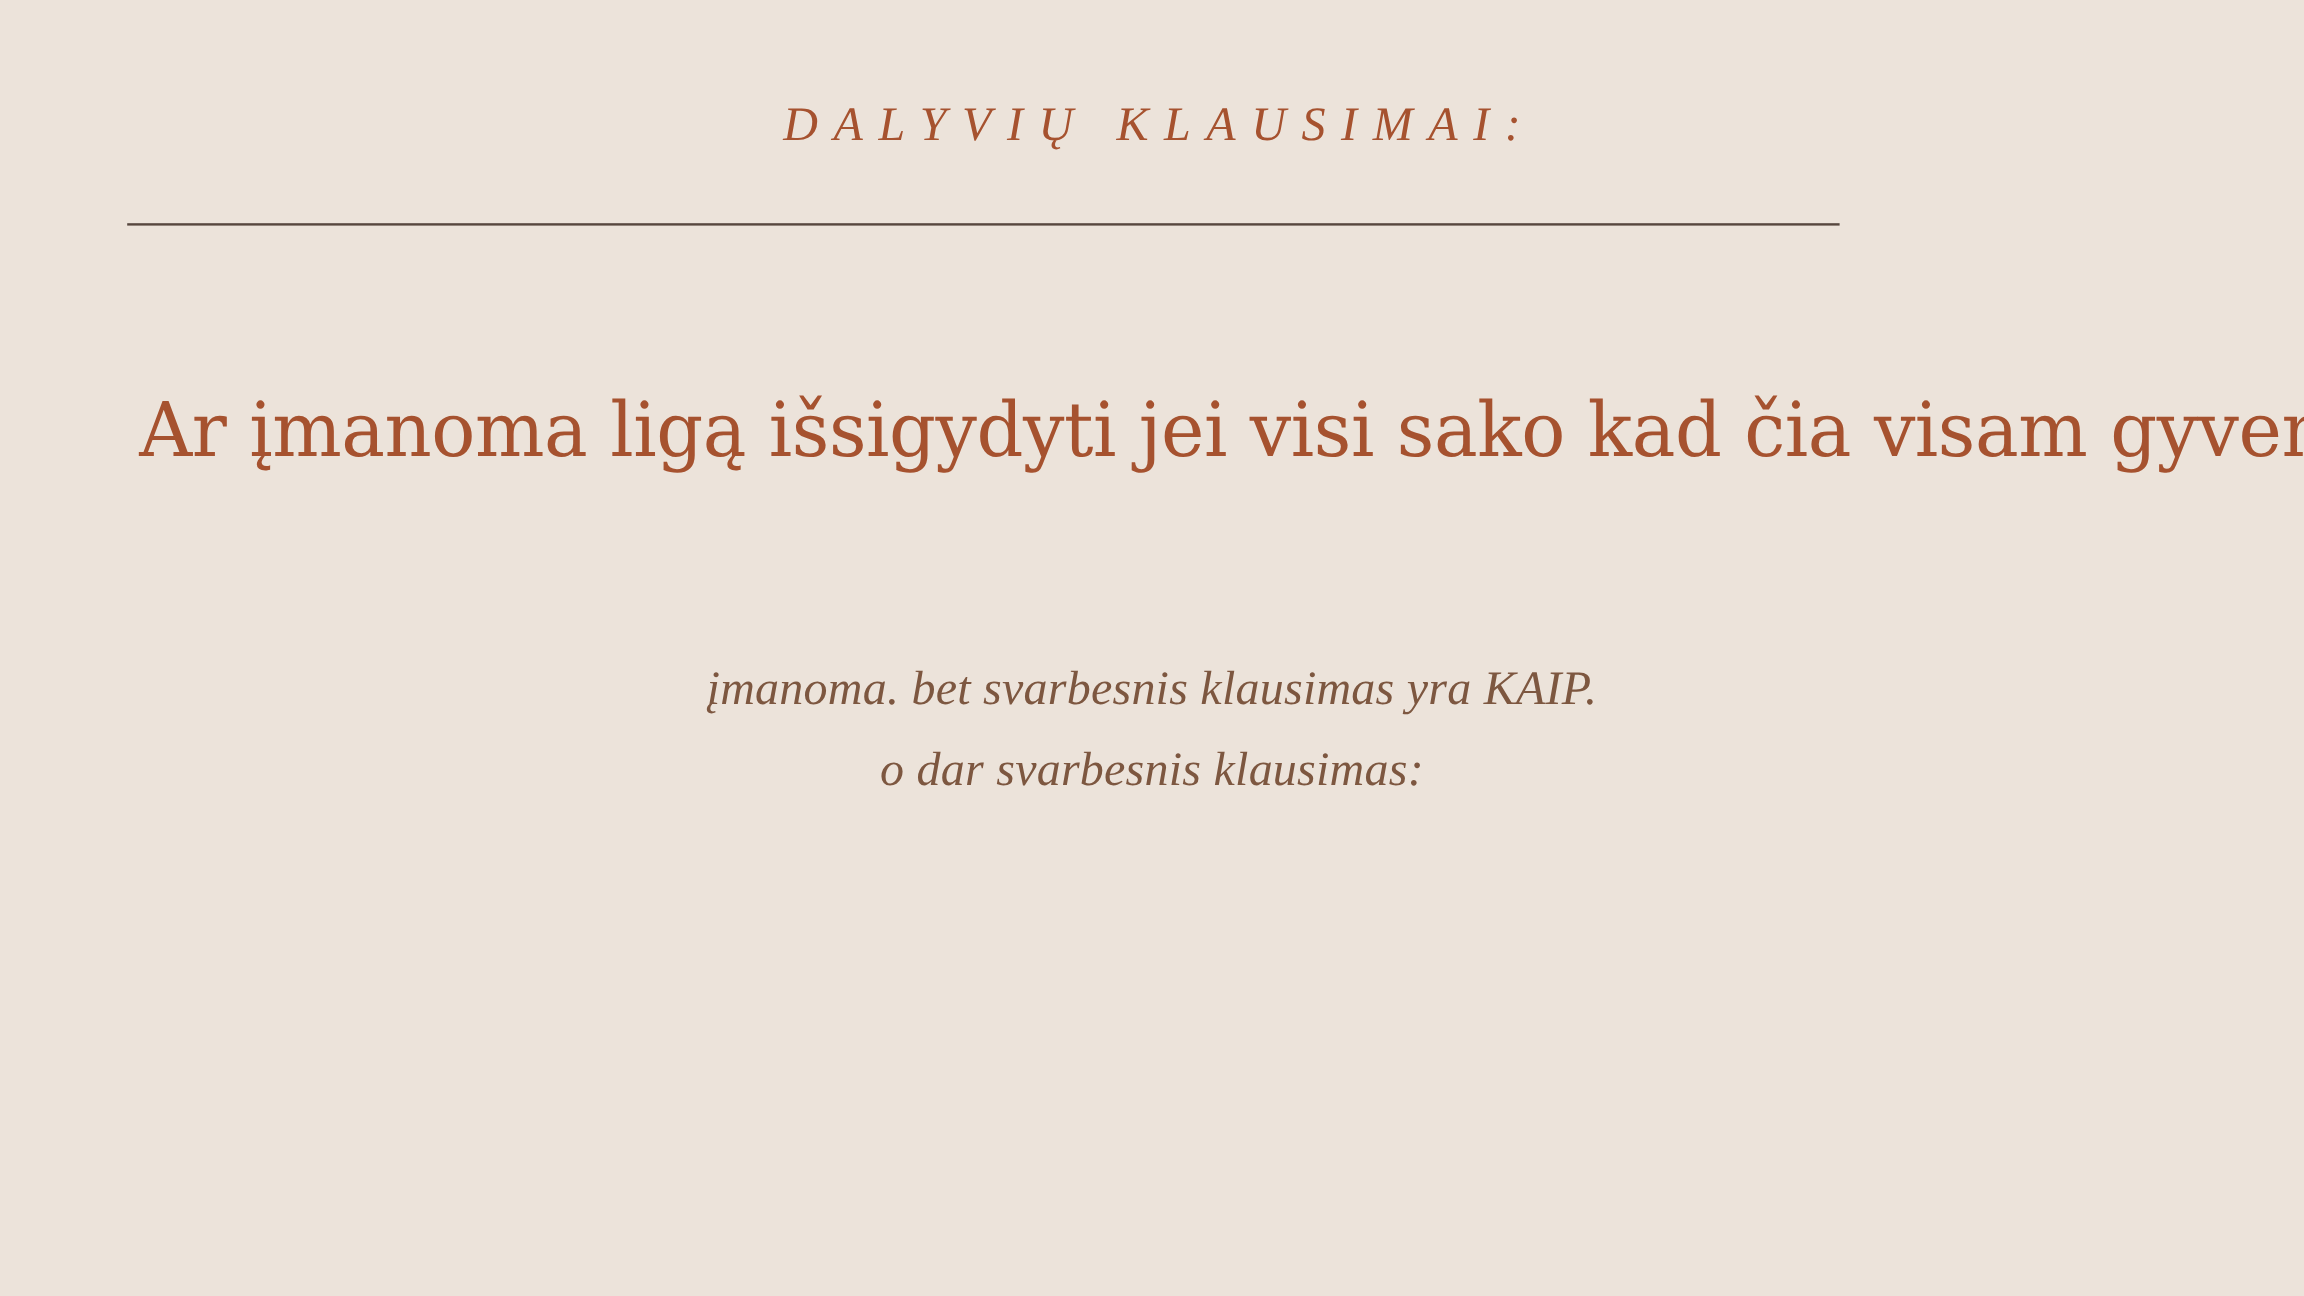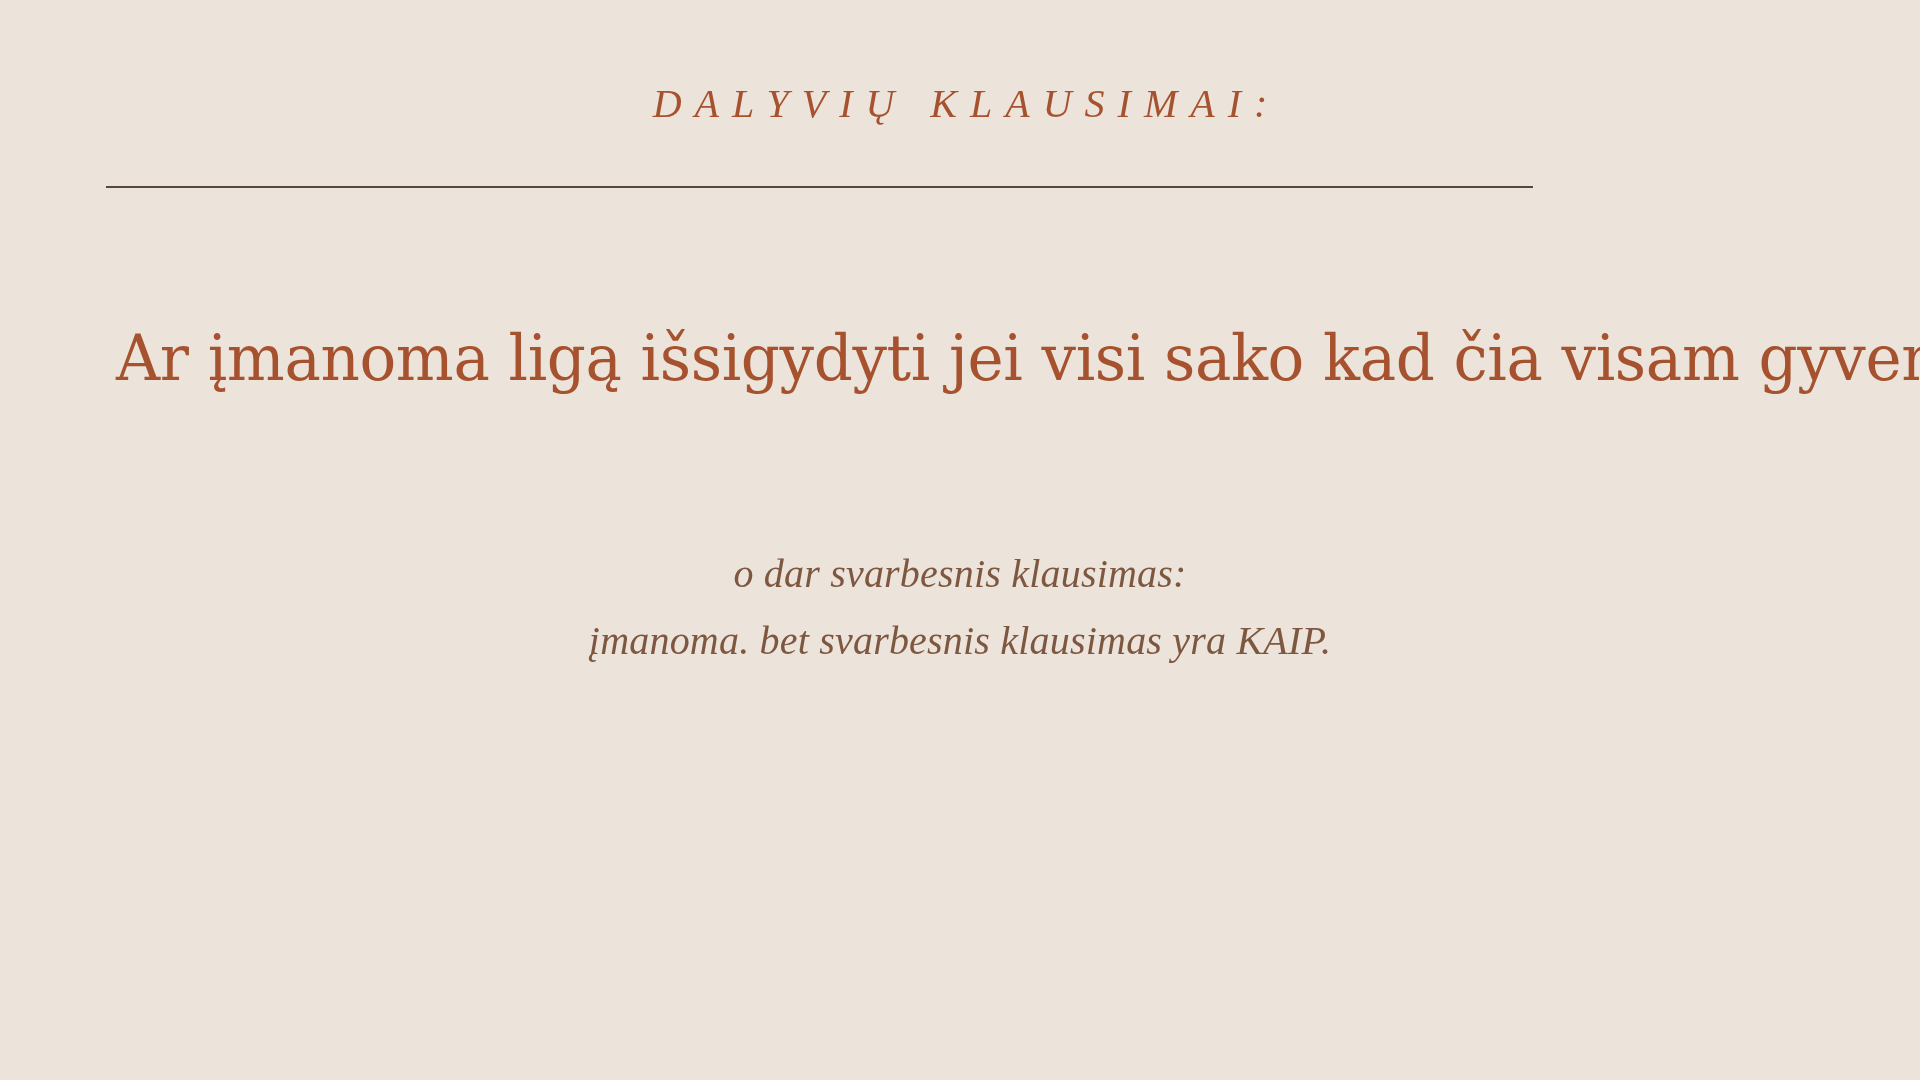--- a/index.html
+++ b/index.html
@@ -105,17 +105,17 @@
 
   <div class="header-block">
     <span class="eyebrow-title">DALYVIŲ KLAUSIMAI:</span>
   </div>
 
   <hr class="header-rule">
 
   <div class="headline">Ar įmanoma ligą išsigydyti jei visi sako kad čia visam gyvenimui?</div>
 
   <div class="answer-block">
+    <span class="answer-line">įmanoma. bet svarbesnis klausimas yra KAIP.</span>
     <span class="answer-line">o dar svarbesnis klausimas:</span>
-    <span class="answer-line">įmanoma. bet svarbesnis klausimas yra KAIP.</span>
   </div>
 
 </div>
 
 </body></html>

